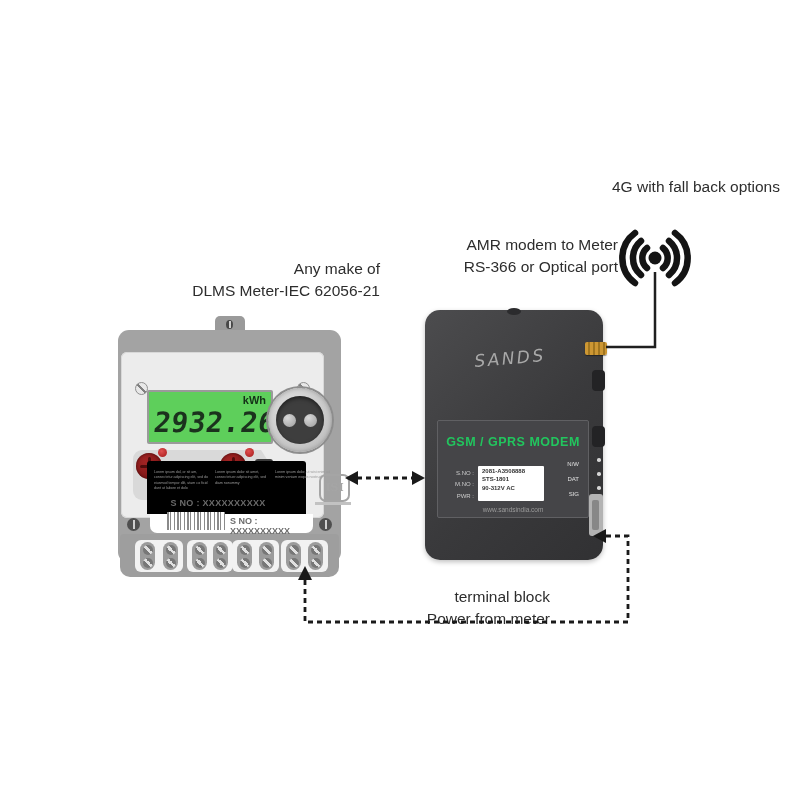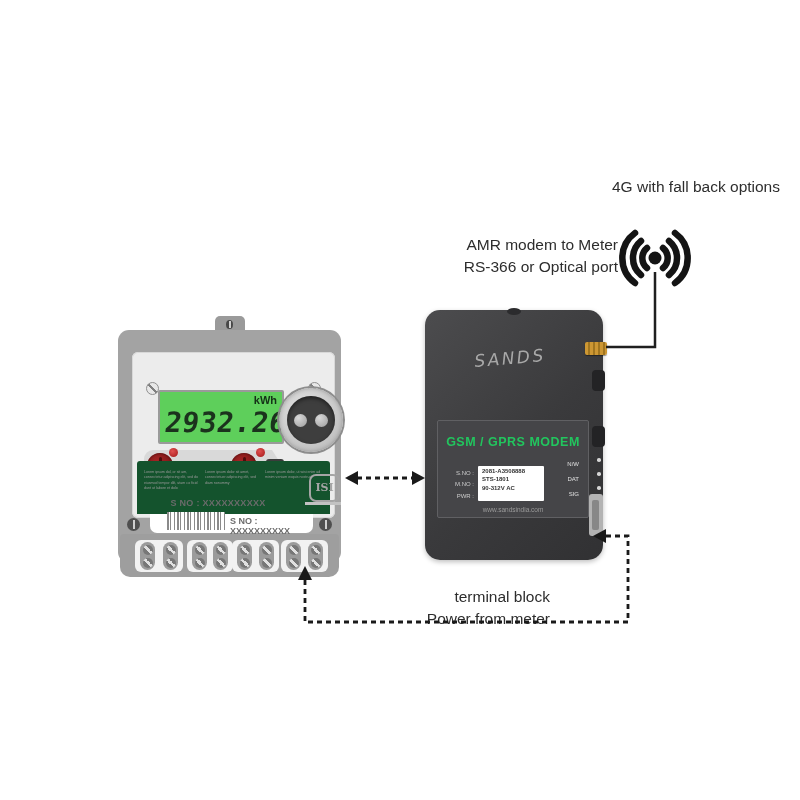--- a/index.html
+++ b/index.html
@@ -13,21 +13,21 @@
 
   
   .meter{position:absolute;left:118px;top:316px;width:223px;height:247px;}
   .meter-tab{position:absolute;left:97px;top:0;width:30px;height:18px;background:#9a9a9a;
              border-radius:5px 5px 0 0;}
   .tab-screw{position:absolute;left:11px;top:4px;width:7px;height:9px;border-radius:50%;
              background:#474747;}
   .tab-screw::after{content:"";position:absolute;left:3px;top:1px;width:1.5px;height:7px;background:#cfcfcf;}
   .meter-body{position:absolute;left:0;top:14px;width:223px;height:233px;background:#a3a3a3;
               border-radius:11px;}
-  .meter-face{position:absolute;left:14px;top:22px;width:203px;height:166px;background:#ececec;
+  .meter-face{position:absolute;left:3px;top:22px;width:203px;height:166px;background:#ececec;
               border-radius:6px;box-shadow:inset 0 0 0 1px #d8d8d8;}
   .screw{position:absolute;width:11px;height:11px;border-radius:50%;border:1.5px solid #8f8f8f;
          background:linear-gradient(45deg,#e8e8e8 42%,#808080 42%,#808080 58%,#e8e8e8 58%);}
   .screw-tl{left:14px;top:30px;}
   .screw-tr{right:14px;top:30px;}
   .lcd{position:absolute;left:26px;top:38px;width:122px;height:50px;background:#5ecf5b;
        border:2px solid #9a9a9a;border-radius:2px;}
   .lcd-value{position:absolute;left:5px;bottom:3px;font-family:"DejaVu Sans Mono",monospace;
              font-weight:bold;font-size:28px;color:#1b321d;transform:skewX(-8deg);letter-spacing:0.5px;}
   .lcd-unit{position:absolute;right:5px;top:2px;font-size:11px;font-weight:bold;color:#143017;}
@@ -49,21 +49,21 @@
   .btn1{left:15px;top:101px;} .btn2{left:99px;top:101px;}
   .led-dot{position:absolute;width:9px;height:9px;border-radius:50%;
            background:radial-gradient(circle at 40% 35%,#e05050,#a31818);}
   .led1{left:37px;top:96px;} .led2{left:124px;top:96px;}
   .mini-icon{position:absolute;left:134px;top:107px;width:18px;height:15px;background:#3c3c3c;
              border-radius:3px;}
   .mini-icon::before{content:"";position:absolute;left:3px;top:3.5px;width:5px;height:8px;
              border-radius:50% 0 0 50%;background:#e6e6e6;}
   .mini-icon::after{content:"";position:absolute;right:3px;top:2.5px;width:6px;height:10px;
              background:repeating-linear-gradient(#e6e6e6 0 2px,transparent 2px 4px);}
-  .label-area{position:absolute;left:19px;top:131px;width:193px;height:53px;background:#14532d;
+  .label-area{position:absolute;left:29px;top:131px;width:159px;height:53px;background:#000000;
               border-radius:3px 3px 0 0;}
   .label-tongue{position:absolute;left:32px;top:184px;width:163px;height:19px;background:#ffffff;
               border-radius:0 0 7px 7px;}
   .fine-col{position:absolute;top:9px;width:56px;font-size:3.6px;line-height:1.5;color:#9a9a9a;margin:0;}
   .fc1{left:7px;} .fc2{left:68px;} .fc3{left:128px;}
   .isi-box{position:absolute;left:172px;top:13px;width:27px;height:24px;border:2px solid #a5a5a5;
            border-radius:7px;text-align:center;}
   .isi-box span{font-size:11px;font-weight:bold;color:#a5a5a5;line-height:24px;
            font-family:"DejaVu Serif",serif;}
   .isi-sub{position:absolute;left:168px;top:41px;width:36px;height:2.5px;background:#c2c2c2;}
@@ -116,20 +116,24 @@
   .db9::after{content:"";position:absolute;left:3px;top:6px;width:7px;height:30px;background:#878787;border-radius:2px;}
 
   .signal-svg{position:absolute;left:605px;top:223px;width:100px;height:70px;}
   .overlay{position:absolute;left:0;top:0;width:800px;height:800px;pointer-events:none;}
 </style>
 </head>
 <body>
 
 <div class="canvas">
 
+  <div class="caption cap-meter">
+    <div>Any make of</div>
+    <div>DLMS Meter-IEC 62056-21</div>
+  </div>
   <div class="caption cap-modem">
     <div>AMR modem to Meter</div>
     <div>RS-366 or Optical port</div>
   </div>
   <div class="caption cap-signal">
     <div>4G with fall back options</div>
   </div>
   <div class="caption cap-power">
     <div>terminal block</div>
     <div>Power from meter</div>

